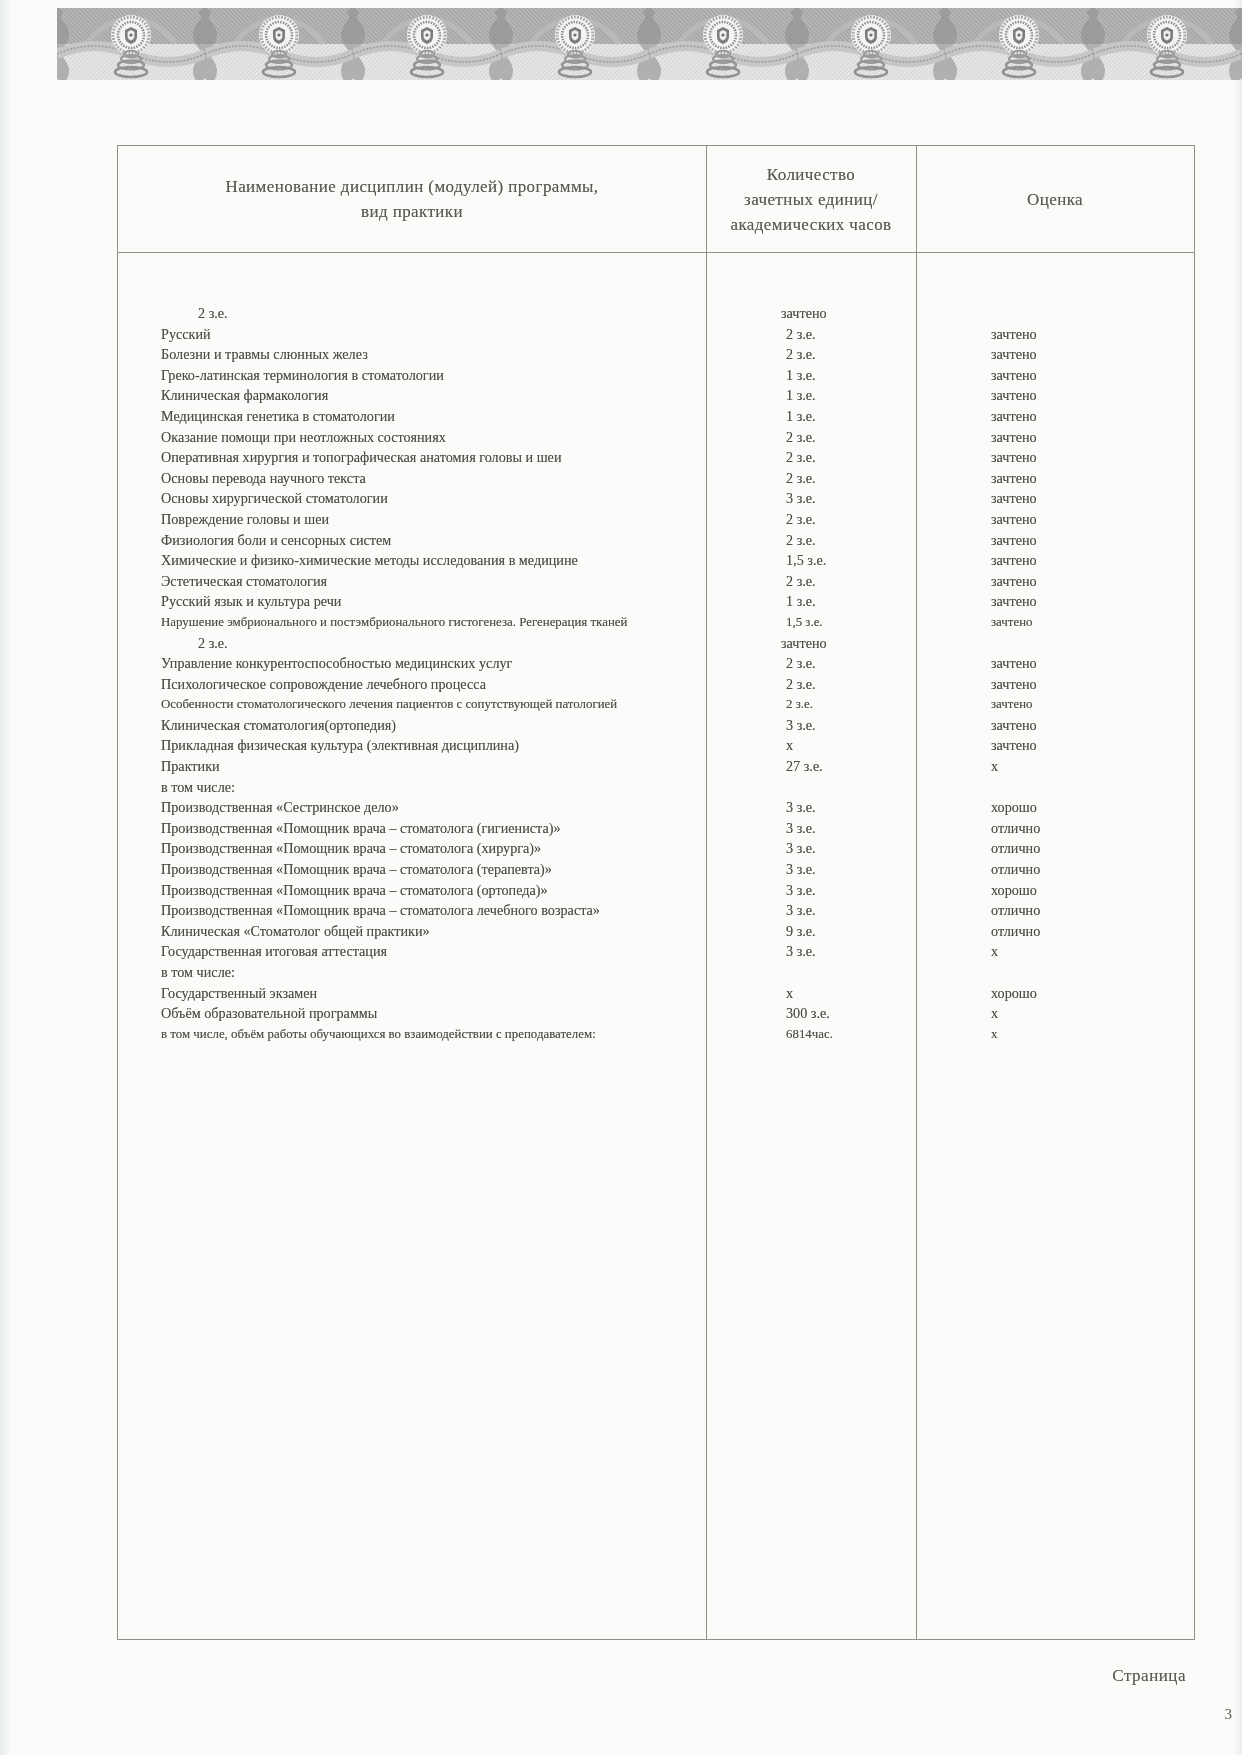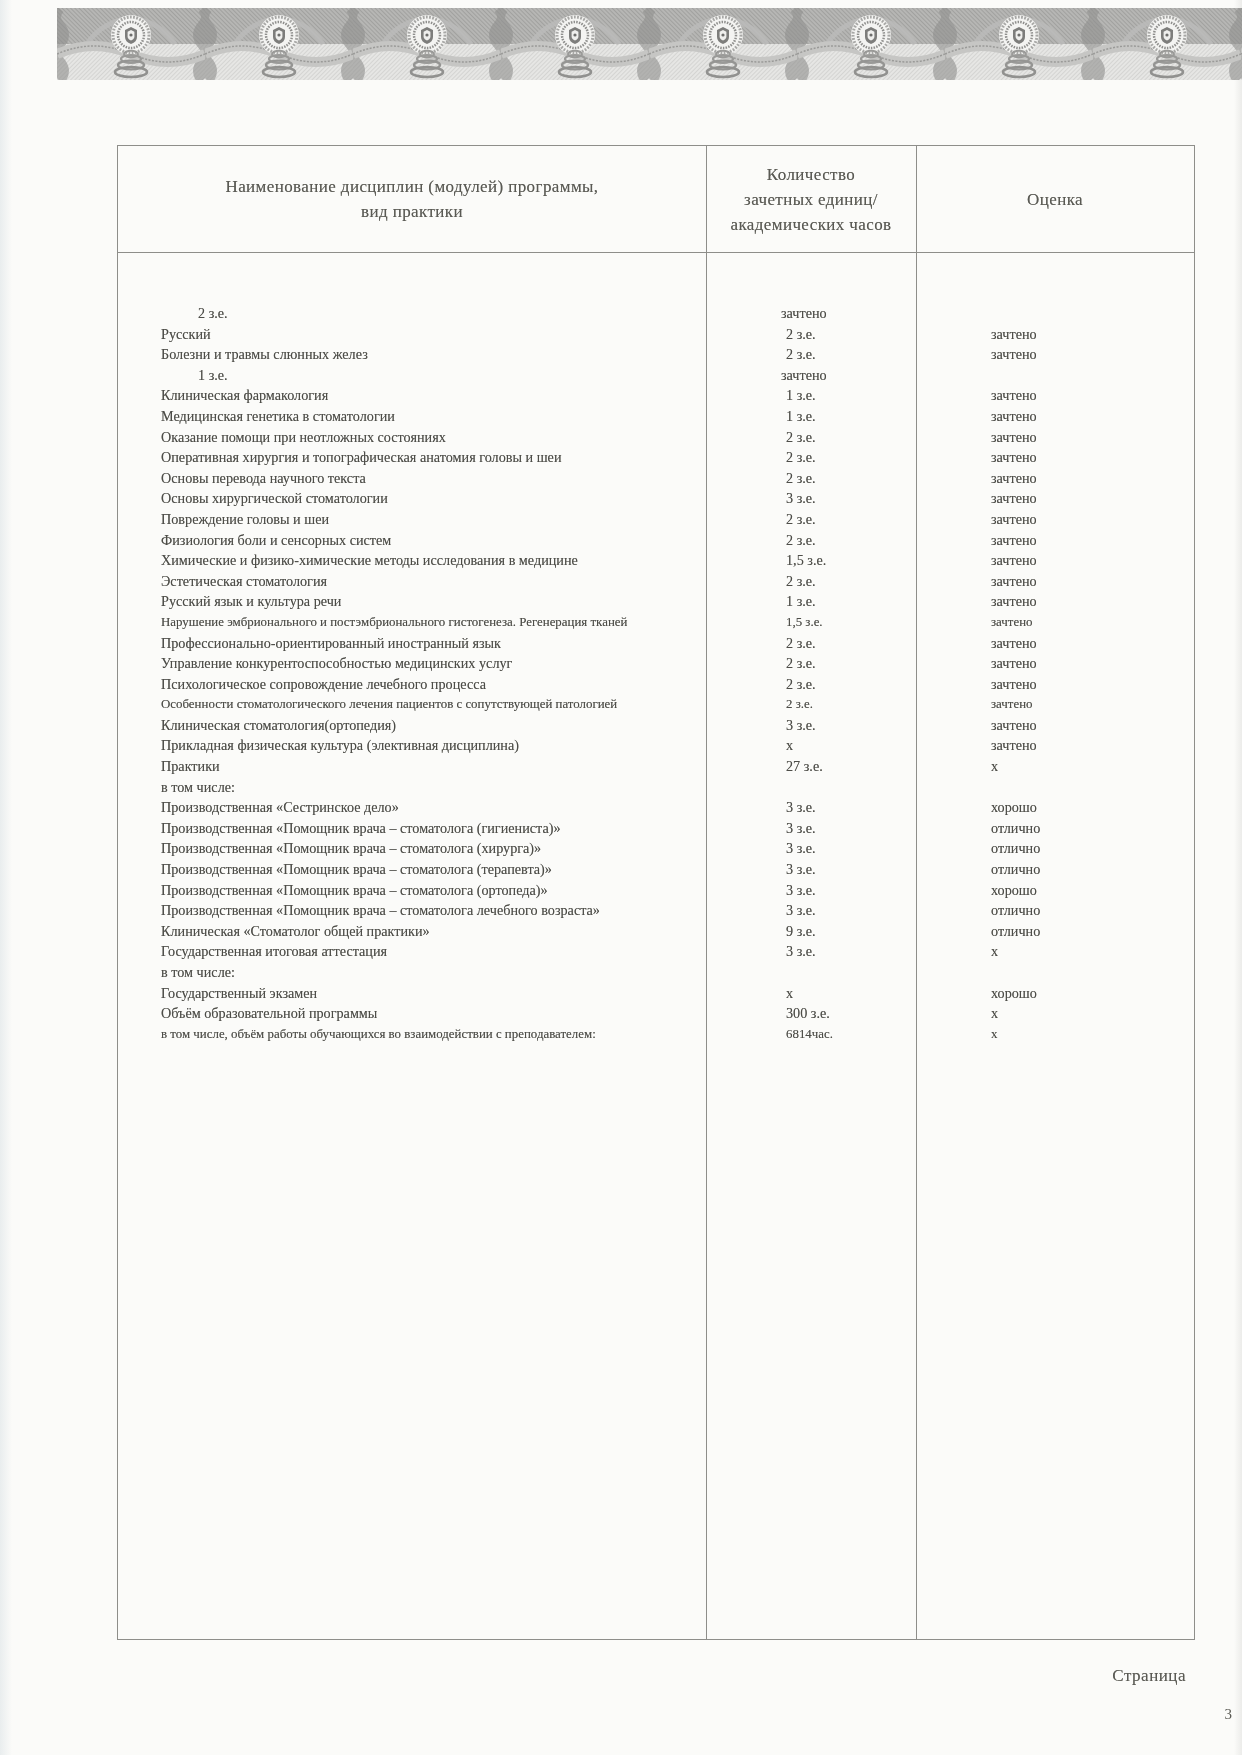--- a/index.html
+++ b/index.html
@@ -114,20 +114,21 @@
     <div class="cell-grade">зачтено</div>
   </div>
 
   <div class="row">
     <div class="cell-name">Болезни и травмы слюнных желез</div>
     <div class="cell-credits">2 з.е.</div>
     <div class="cell-grade">зачтено</div>
   </div>
 
   <div class="row">
+    <div class="cell-name">Греко-латинская терминология в стоматологии</div>
     <div class="cell-credits">1 з.е.</div>
     <div class="cell-grade">зачтено</div>
   </div>
 
   <div class="row">
     <div class="cell-name">Клиническая фармакология</div>
     <div class="cell-credits">1 з.е.</div>
     <div class="cell-grade">зачтено</div>
   </div>
 
@@ -191,21 +192,20 @@
     <div class="cell-grade">зачтено</div>
   </div>
 
   <div class="row compact">
     <div class="cell-name">Нарушение эмбрионального и постэмбрионального гистогенеза. Регенерация тканей</div>
     <div class="cell-credits">1,5 з.е.</div>
     <div class="cell-grade">зачтено</div>
   </div>
 
   <div class="row">
-    <div class="cell-name">Профессионально-ориентированный иностранный язык</div>
     <div class="cell-credits">2 з.е.</div>
     <div class="cell-grade">зачтено</div>
   </div>
 
   <div class="row">
     <div class="cell-name">Управление конкурентоспособностью медицинских услуг</div>
     <div class="cell-credits">2 з.е.</div>
     <div class="cell-grade">зачтено</div>
   </div>
 

